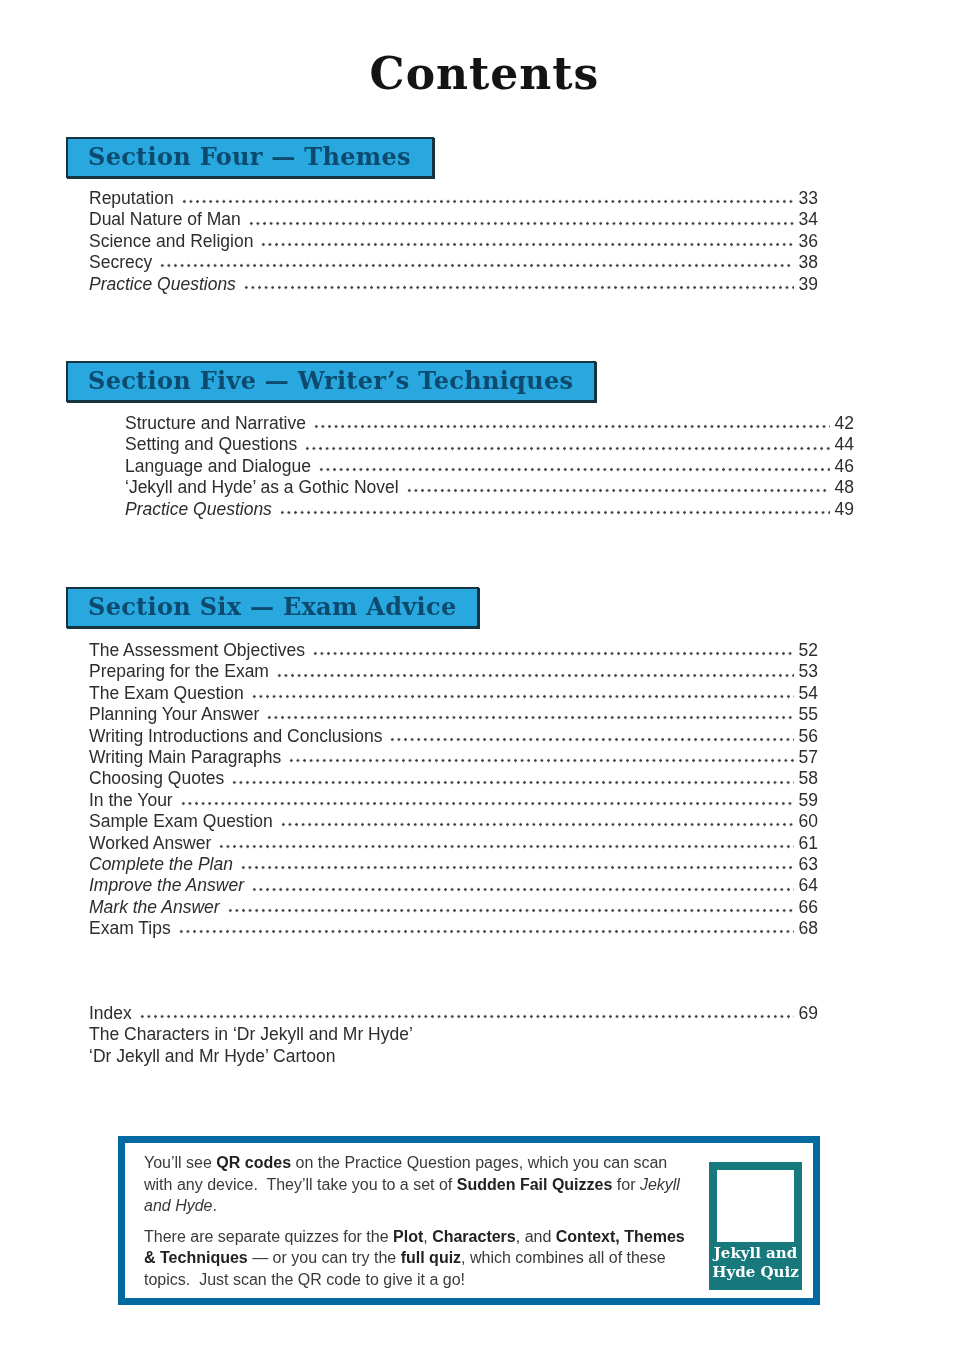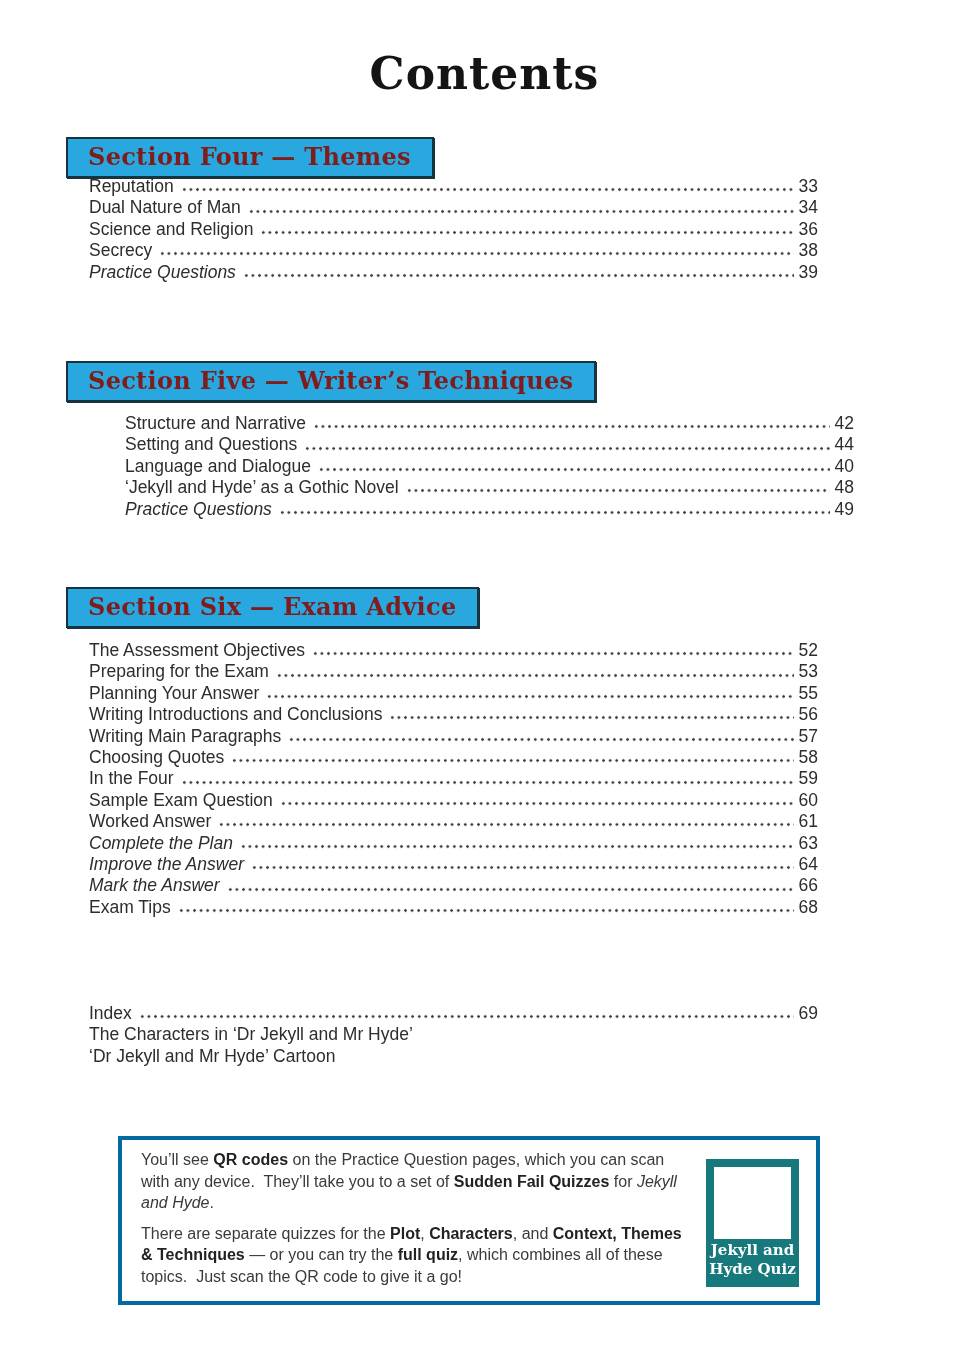--- a/index.html
+++ b/index.html
@@ -25,33 +25,33 @@
   }
   
   .sec-header{
     position:absolute;left:66px;height:41px;
     display:inline-flex;align-items:center;
     background:var(--blue);
     border:2px solid var(--blue-border);
     box-shadow:1px 1px 0 var(--blue-border);
     box-sizing:border-box;
     padding:0 21px 3px 20px;
-    color:#7f1d1d;
+    color:#0c4a6e;
     font-family:"DejaVu Serif",serif;font-weight:bold;
     font-size:24px;white-space:nowrap;
     letter-spacing:0.3px;
   }
   .sec4 .sec-header{top:137px;}
   .sec5 .sec-header{top:361px;}
   .sec6 .sec-header{top:587px;}
   
   .toc-list{
     position:absolute;left:89px;width:729px;
   }
-  .sec4 .toc-list{top:176px;}
+  .sec4 .toc-list{top:188px;}
   .sec5 .toc-list{top:413px;margin-left:36px;}
   .sec6 .toc-list{top:640px;}
   .index-list{top:1003px;}
   .entry{
     display:flex;align-items:baseline;
     height:21.4px;
     font-size:17.5px;color:var(--ink);
   }
   .entry.italic .lbl{font-style:italic;}
   .entry .lbl{white-space:nowrap;}
@@ -60,21 +60,21 @@
     margin:0 5px 0 7px;
     background-image:radial-gradient(circle,#3c3c3c 1.15px,transparent 1.5px);
     background-size:6.6px 6.6px;
     background-repeat:repeat-x;
     background-position:left bottom 4.5px;
   }
   .entry .pg{white-space:nowrap;}
   
   .note-box{
     position:absolute;left:118px;top:1136px;width:702px;height:169px;
-    border:4px solid #0369a1;box-sizing:border-box;background:#fff;
+    border:7px solid #0369a1;box-sizing:border-box;background:#fff;
   }
   .note-text{
     position:absolute;left:19px;top:9px;width:556px;
     font-size:16px;line-height:21.5px;color:#3a3a3a;
   }
   .note-text p{margin:0 0 9px 0;}
   .note-text p:last-child{margin-bottom:0;}
   .note-text strong{font-weight:bold;color:#222;}
   .note-text em{font-style:italic;}
   .qr-badge{
@@ -137,21 +137,21 @@
         <span class="pg">42</span>
       </div>
       <div class="entry">
         <span class="lbl">Setting and Questions</span>
         <span class="leader"></span>
         <span class="pg">44</span>
       </div>
       <div class="entry">
         <span class="lbl">Language and Dialogue</span>
         <span class="leader"></span>
-        <span class="pg">40</span>
+        <span class="pg">46</span>
       </div>
       <div class="entry">
         <span class="lbl">‘Jekyll and Hyde’ as a Gothic Novel</span>
         <span class="leader"></span>
         <span class="pg">48</span>
       </div>
       <div class="entry italic">
         <span class="lbl">Practice Questions</span>
         <span class="leader"></span>
         <span class="pg">49</span>
@@ -166,41 +166,46 @@
         <span class="lbl">The Assessment Objectives</span>
         <span class="leader"></span>
         <span class="pg">52</span>
       </div>
       <div class="entry">
         <span class="lbl">Preparing for the Exam</span>
         <span class="leader"></span>
         <span class="pg">53</span>
       </div>
       <div class="entry">
+        <span class="lbl">The Exam Question</span>
+        <span class="leader"></span>
+        <span class="pg">54</span>
+      </div>
+      <div class="entry">
         <span class="lbl">Planning Your Answer</span>
         <span class="leader"></span>
         <span class="pg">55</span>
       </div>
       <div class="entry">
         <span class="lbl">Writing Introductions and Conclusions</span>
         <span class="leader"></span>
         <span class="pg">56</span>
       </div>
       <div class="entry">
         <span class="lbl">Writing Main Paragraphs</span>
         <span class="leader"></span>
         <span class="pg">57</span>
       </div>
       <div class="entry">
         <span class="lbl">Choosing Quotes</span>
         <span class="leader"></span>
         <span class="pg">58</span>
       </div>
       <div class="entry">
-        <span class="lbl">In the Four</span>
+        <span class="lbl">In the Your</span>
         <span class="leader"></span>
         <span class="pg">59</span>
       </div>
       <div class="entry">
         <span class="lbl">Sample Exam Question</span>
         <span class="leader"></span>
         <span class="pg">60</span>
       </div>
       <div class="entry">
         <span class="lbl">Worked Answer</span>

